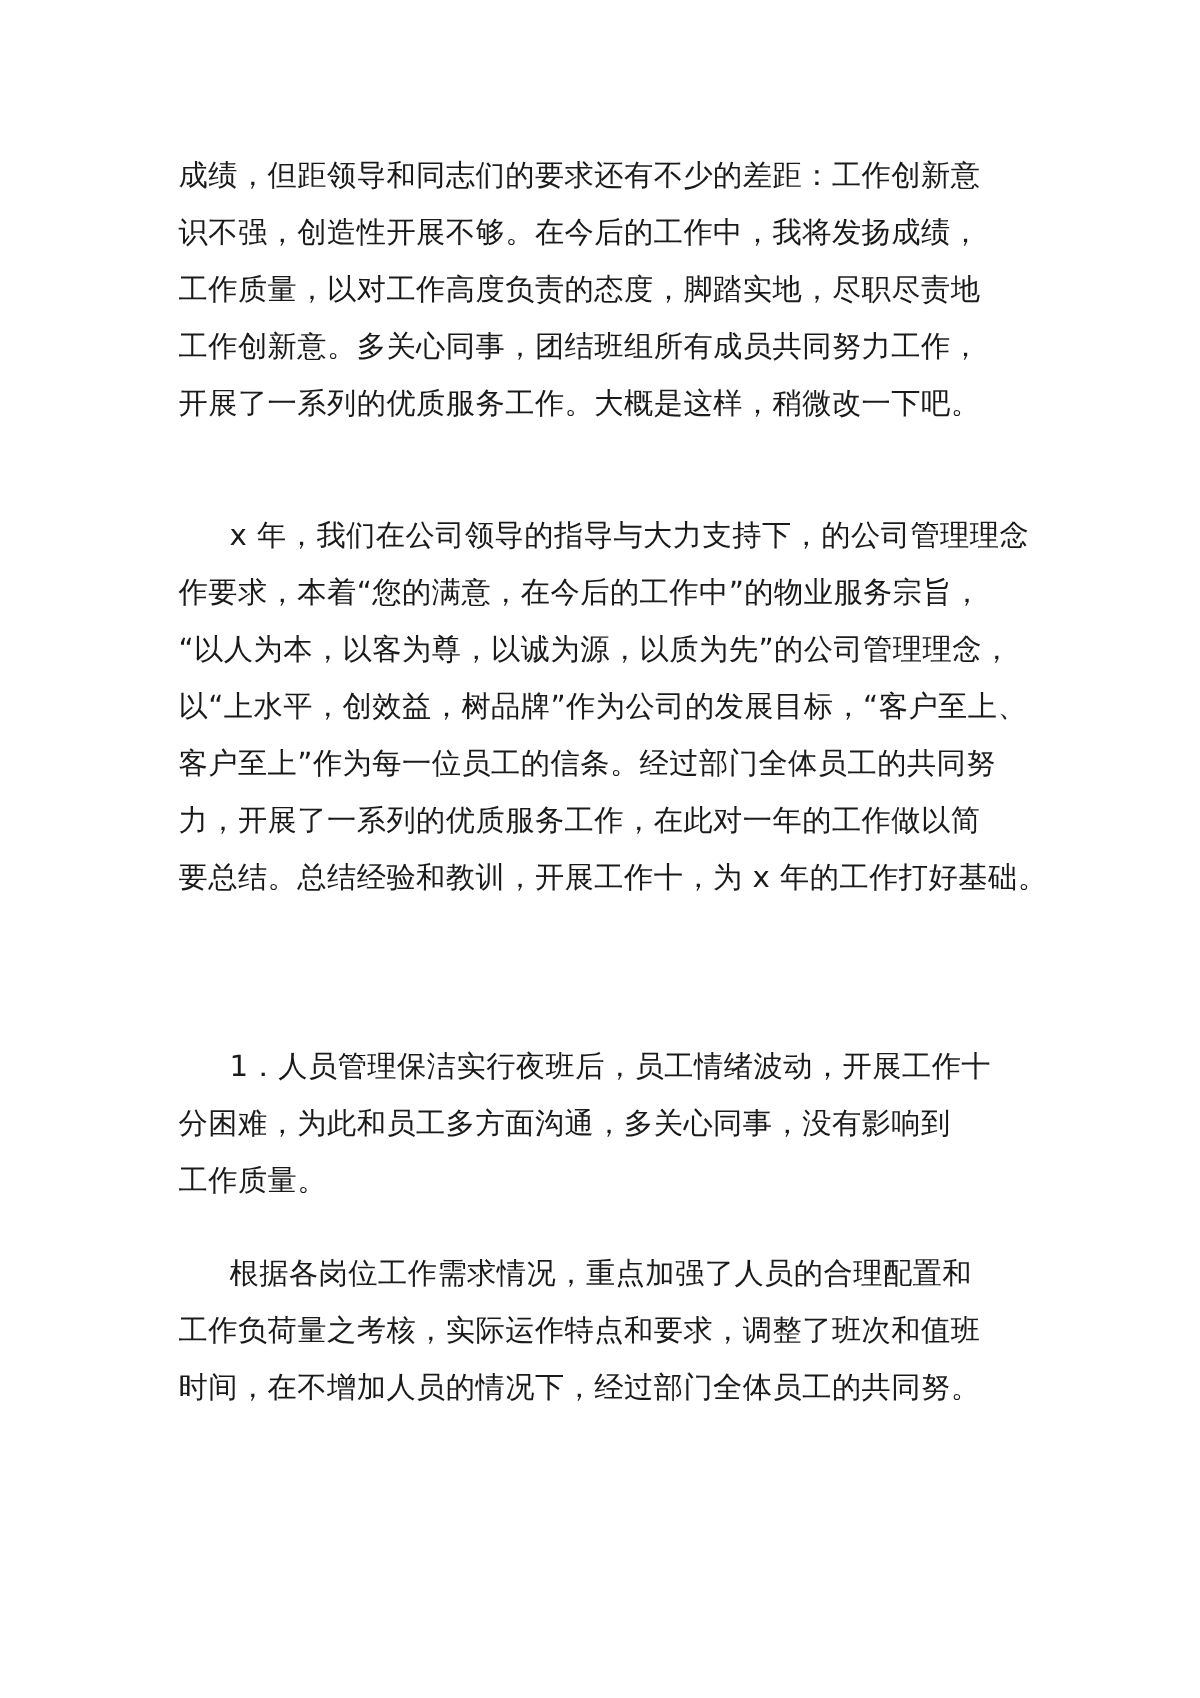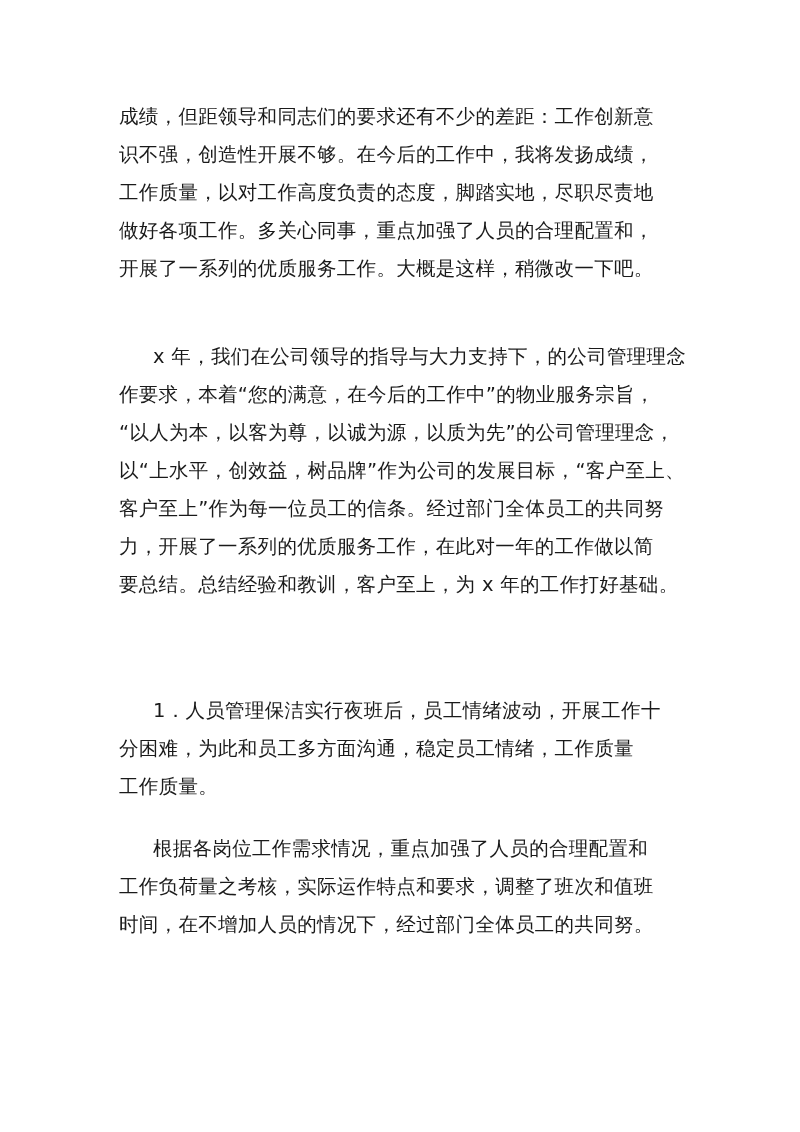--- a/index.html
+++ b/index.html
@@ -11,37 +11,37 @@
 </style>
 </head>
 <body>
 
 <div class="page">
 
   <div>
     <div class="line" style="top:105px">成绩，但距领导和同志们的要求还有不少的差距：工作创新意</div>
     <div class="line" style="top:143px">识不强，创造性开展不够。在今后的工作中，我将发扬成绩，</div>
     <div class="line" style="top:181px">工作质量，以对工作高度负责的态度，脚踏实地，尽职尽责地</div>
-    <div class="line" style="top:219px">做好各项工作。多关心同事，重点加强了人员的合理配置和，</div>
+    <div class="line" style="top:219px">工作创新意。多关心同事，团结班组所有成员共同努力工作，</div>
     <div class="line" style="top:257px">开展了一系列的优质服务工作。大概是这样，稍微改一下吧。</div>
   </div>
 
   <div>
     <div class="line indent" style="top:345px">x 年，我们在公司领导的指导与大力支持下，的公司管理理念</div>
     <div class="line" style="top:383px">作要求，本着“您的满意，在今后的工作中”的物业服务宗旨，</div>
     <div class="line" style="top:421px">“以人为本，以客为尊，以诚为源，以质为先”的公司管理理念，</div>
     <div class="line" style="top:459px">以“上水平，创效益，树品牌”作为公司的发展目标，“客户至上、</div>
     <div class="line" style="top:497px">客户至上”作为每一位员工的信条。经过部门全体员工的共同努</div>
     <div class="line" style="top:535px">力，开展了一系列的优质服务工作，在此对一年的工作做以简</div>
-    <div class="line" style="top:573px">要总结。总结经验和教训，客户至上，为 x 年的工作打好基础。</div>
+    <div class="line" style="top:573px">要总结。总结经验和教训，开展工作十，为 x 年的工作打好基础。</div>
   </div>
 
   <div>
     <div class="line indent" style="top:699px">1．人员管理保洁实行夜班后，员工情绪波动，开展工作十</div>
-    <div class="line" style="top:737px">分困难，为此和员工多方面沟通，稳定员工情绪，工作质量</div>
+    <div class="line" style="top:737px">分困难，为此和员工多方面沟通，多关心同事，没有影响到</div>
     <div class="line" style="top:775px">工作质量。</div>
   </div>
 
   <div>
     <div class="line indent" style="top:837px">根据各岗位工作需求情况，重点加强了人员的合理配置和</div>
     <div class="line" style="top:875px">工作负荷量之考核，实际运作特点和要求，调整了班次和值班</div>
     <div class="line" style="top:913px">时间，在不增加人员的情况下，经过部门全体员工的共同努。</div>
   </div>
 </div>
 

